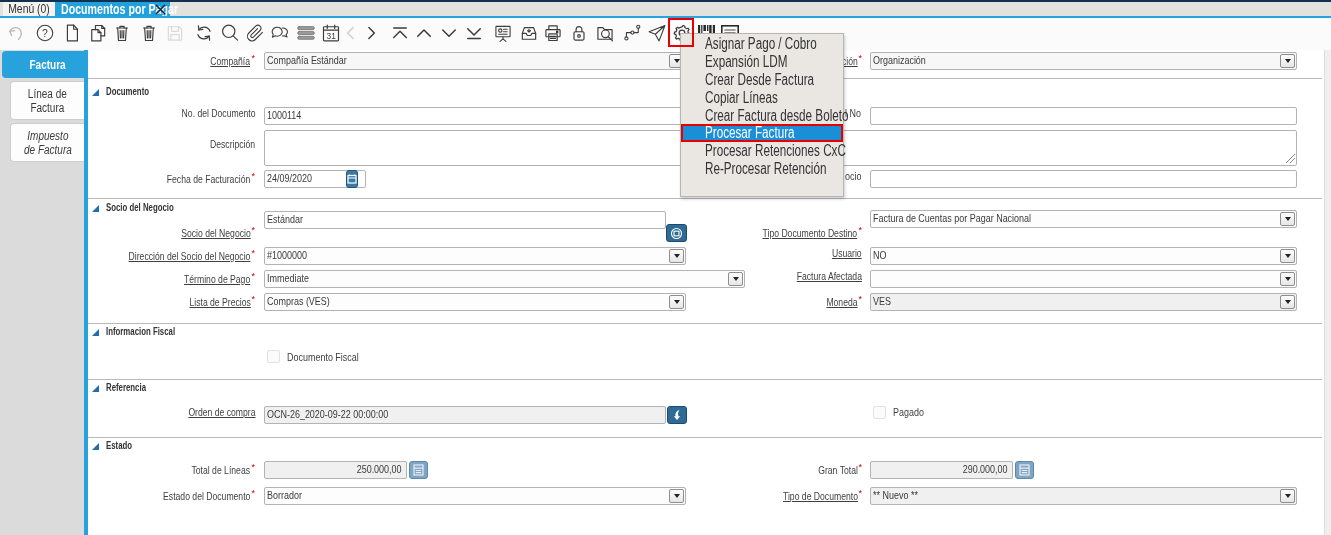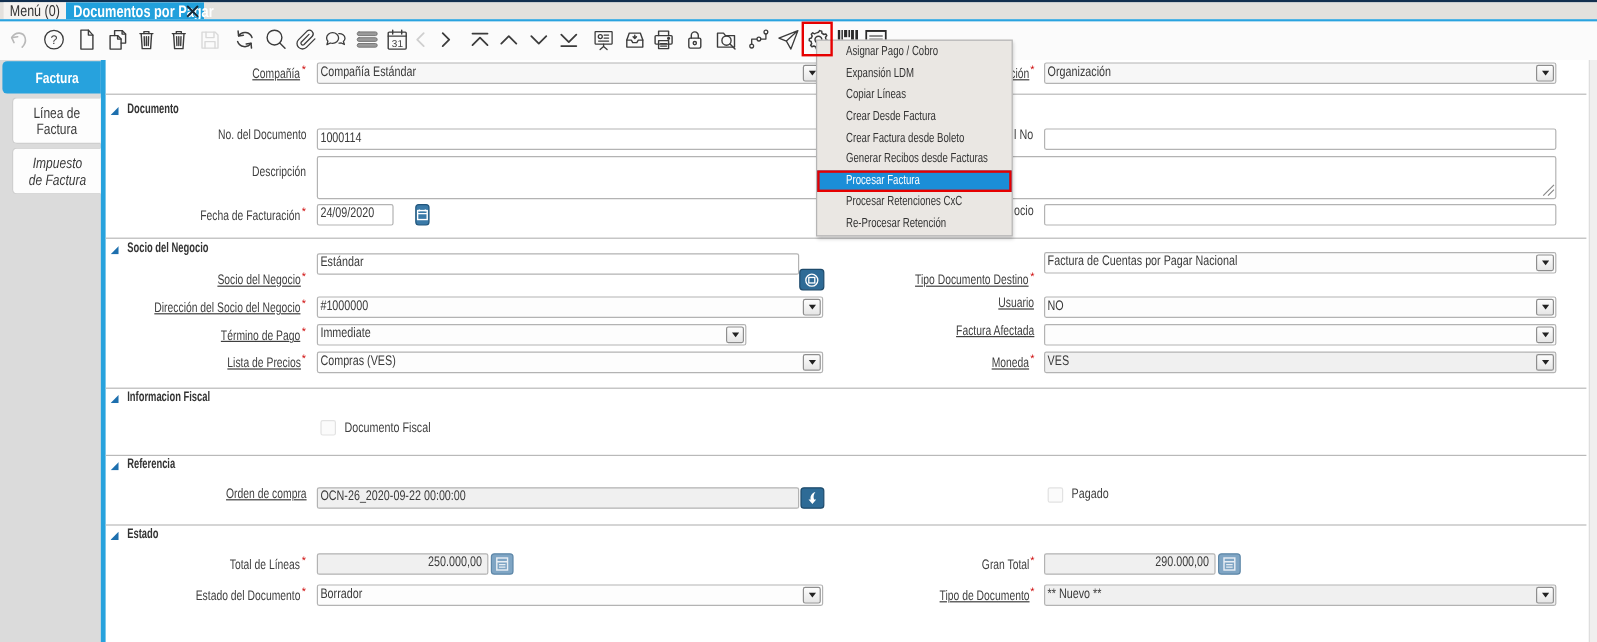--- a/index.html
+++ b/index.html
@@ -11,21 +11,21 @@
 .lbll { position:absolute; font-size:11.5px; color:#3f3f3f; white-space:nowrap; }
 .ast { color:#cc0000; font-size:9px; vertical-align:4px; margin-left:1px; }
 .fld { position:absolute; border:1px solid #b3b3b3; border-radius:2px; display:flex; align-items:flex-start; padding-left:2px; overflow:hidden; }
 .fxl { position:relative; top:-1px; display:inline-block; transform:scaleX(0.78); transform-origin:0 50%; white-space:nowrap; font-size:11.5px; color:#3a3a3a; }
 .fxr { position:relative; top:-1px; display:inline-block; transform:scaleX(0.78); transform-origin:100% 50%; white-space:nowrap; font-size:11.5px; color:#3a3a3a; }
 .cbtn { position:absolute; right:1px; top:1px; bottom:1px; width:15px; border:1px solid #8e8e8e; border-radius:2px; background:linear-gradient(#fdfdfd,#e6e6e6); display:flex; align-items:center; justify-content:center; }
 .car { width:0; height:0; border-left:3.5px solid transparent; border-right:3.5px solid transparent; border-top:4.5px solid #222; }
 .shdr { position:absolute; font-size:11.5px; font-weight:bold; color:#333; white-space:nowrap; }
 .calcb { position:absolute; width:19px; height:18px; background:#7fa5c4; border:1px solid #5e87a8; border-radius:3px; display:flex; align-items:center; justify-content:center; }
 #menu { position:absolute; left:680px; top:33px; width:164px; height:164px; background:#eae7e3; border:1px solid #b5b5b5; padding-top:1px; z-index:50; box-shadow:1px 2px 3px rgba(0,0,0,0.2); }
-.mitem { height:17.9px; line-height:17.9px; padding-left:24px; font-size:11px; color:#333; white-space:nowrap; }
+.mitem { height:17.9px; line-height:17.9px; padding-left:24px; font-size:16px; color:#333; white-space:nowrap; }
 .mitem.hi { background:#1b8ed8; color:#fff; border:2px solid #e60000; line-height:13.9px; padding-left:22px; }
 </style></head><body>
 <div id="app">
   <div style="position:absolute;left:0;top:0;width:1331px;height:2px;background:#12304f"></div>
   <div style="position:absolute;left:0;top:2px;width:1331px;height:14px;background:#e3e1dd"></div>
   <div style="position:absolute;left:3px;top:2px;width:52px;height:14px;background:#f5f3f0;font-size:13px;color:#333;line-height:14px;text-align:center"><span style="display:inline-block;transform:scaleX(0.8);transform-origin:50% 50%;white-space:nowrap">Menú (0)</span></div>
   <div style="position:absolute;left:55px;top:2px;width:115px;height:14px;background:#21a0dc"></div>
   <div style="position:absolute;left:61px;top:2px;height:14px;font-size:14px;font-weight:bold;color:#fff;line-height:14px"><span style="display:inline-block;transform:scaleX(0.76);transform-origin:0 50%;white-space:nowrap">Documentos por Pagar</span></div>
   <svg style="position:absolute;left:155px;top:4px" width="11" height="11" viewBox="0 0 11 11" stroke="#16293a" stroke-width="1.6">
       <path d="M1 1 L10 10 M10 1 L1 10"></path>
@@ -208,21 +208,21 @@
 <div class="lbll" style="left:845px;top:107px;height:18px;line-height:13px"><span class="sxl">l No</span></div>
 <div class="fld" style="left:870px;top:107px;width:427px;height:18px;background:#fff;">
       <span class="fxl" style="line-height:16px"></span>
     </div>
 <div class="lbl" style="right:1076px;top:138px;height:18px;line-height:13px"><span class="sxr" style="">Descripción</span></div>
 <div class="fld" style="left:264px;top:130px;width:1033px;height:36px;background:#fff"></div>
 <svg style="position:absolute;left:1285px;top:153px" width="11" height="11" viewBox="0 0 11 11" stroke="#888" stroke-width="1">
       <path d="M1 10 L10 1 M5 10 L10 5"></path>
     </svg>
 <div class="lbl" style="right:1076px;top:170px;height:18px;line-height:13px"><span class="sxr" style="">Fecha de Facturación</span><span class="ast">*</span></div>
-<div class="fld" style="left:264px;top:170px;width:64px;height:18px;background:#fff;">
+<div class="fld" style="left:264px;top:170px;width:102px;height:18px;background:#fff;">
       <span class="fxl" style="line-height:16px">24/09/2020</span>
     </div>
 <div style="position:absolute;left:346px;top:170px;width:12px;height:18px;background:#3a7aa8;border:1px solid #22567c;border-radius:3px;box-sizing:border-box;display:flex;align-items:center;justify-content:center">
 <svg width="10" height="10" viewBox="0 0 10 10" fill="none" stroke="#fff" stroke-width="1.2">
         <rect x="1" y="1.5" width="8" height="7.5"></rect>
         <path d="M1 4 H9 M2.5 0.5 V2 M7.5 0.5 V2"></path>
       </svg>
     </div>
 <div class="lbll" style="left:845px;top:170px;height:18px;line-height:13px"><span class="sxl">ocio</span></div>
 <div class="fld" style="left:870px;top:170px;width:427px;height:18px;background:#fff;">
@@ -256,21 +256,21 @@
       </span>
     </div>
 <div class="lbl" style="right:469px;top:247px;height:18px;line-height:13px"><span class="sxr" style="text-decoration:underline;">Usuario</span></div>
 <div class="fld" style="left:870px;top:247px;width:427px;height:18px;background:#fdfdfd">
       <span class="fxl" style="line-height:16px">NO</span>
       <span class="cbtn">
         <span class="car"></span>
       </span>
     </div>
 <div class="lbl" style="right:1076px;top:270px;height:18px;line-height:13px"><span class="sxr" style="text-decoration:underline;">Término de Pago</span><span class="ast">*</span></div>
-<div class="fld" style="left:264px;top:270px;width:358px;height:18px;background:#fdfdfd">
+<div class="fld" style="left:264px;top:270px;width:481px;height:18px;background:#fdfdfd">
       <span class="fxl" style="line-height:16px">Immediate</span>
       <span class="cbtn">
         <span class="car"></span>
       </span>
     </div>
 <div class="lbl" style="right:469px;top:270px;height:18px;line-height:13px"><span class="sxr" style="text-decoration:underline;">Factura Afectada</span></div>
 <div class="fld" style="left:870px;top:270px;width:427px;height:18px;background:#fdfdfd">
       <span class="fxl" style="line-height:16px"></span>
       <span class="cbtn">
         <span class="car"></span>
@@ -342,21 +342,20 @@
 <div class="lbl" style="right:469px;top:487px;height:18px;line-height:13px"><span class="sxr" style="text-decoration:underline;">Tipo de Documento</span><span class="ast">*</span></div>
 <div class="fld" style="left:870px;top:487px;width:427px;height:18px;background:#f0f0f0">
       <span class="fxl" style="line-height:16px">** Nuevo **</span>
       <span class="cbtn">
         <span class="car"></span>
       </span>
     </div>
   <div id="menu">
       <div class="mitem"><span class="sxm">Asignar Pago / Cobro</span></div>
 <div class="mitem"><span class="sxm">Expansión LDM</span></div>
+<div class="mitem"><span class="sxm">Crear Desde Factura</span></div>
 <div class="mitem"><span class="sxm">Copiar Líneas</span></div>
-<div class="mitem"><span class="sxm">Crear Desde Factura</span></div>
 <div class="mitem"><span class="sxm">Crear Factura desde Boleto</span></div>
-<div class="mitem"><span class="sxm">Generar Recibos desde Facturas</span></div>
 <div class="mitem hi"><span class="sxm">Procesar Factura</span></div>
 <div class="mitem"><span class="sxm">Procesar Retenciones CxC</span></div>
 <div class="mitem"><span class="sxm">Re-Procesar Retención</span></div>
     </div>
   <div style="position:absolute;left:668px;top:17.5px;width:26px;height:29.5px;border:2.5px solid #e60000;z-index:60"></div>
 </div>
 </body></html>

